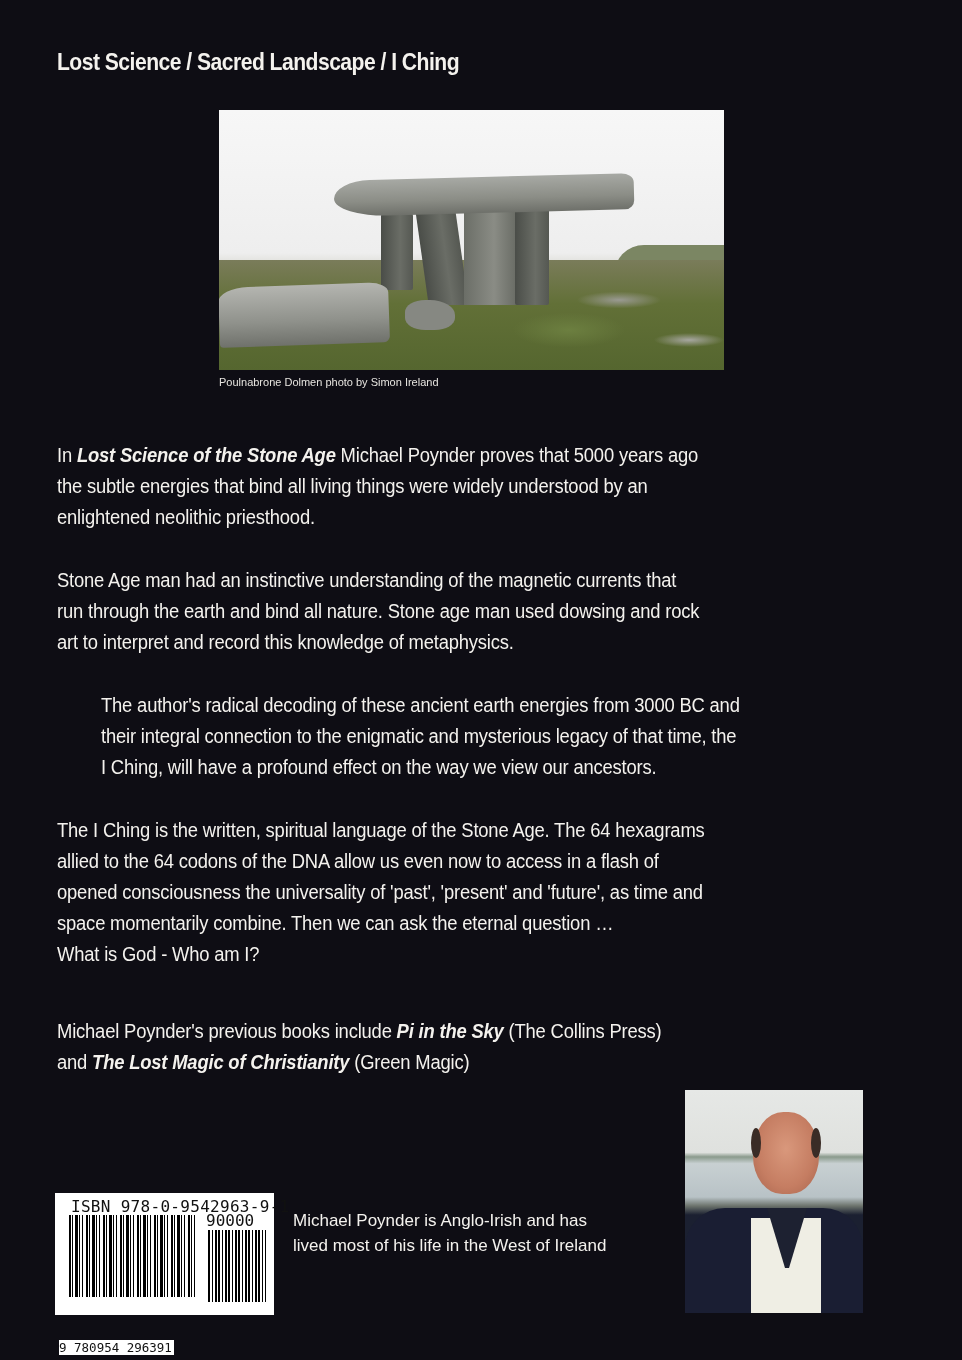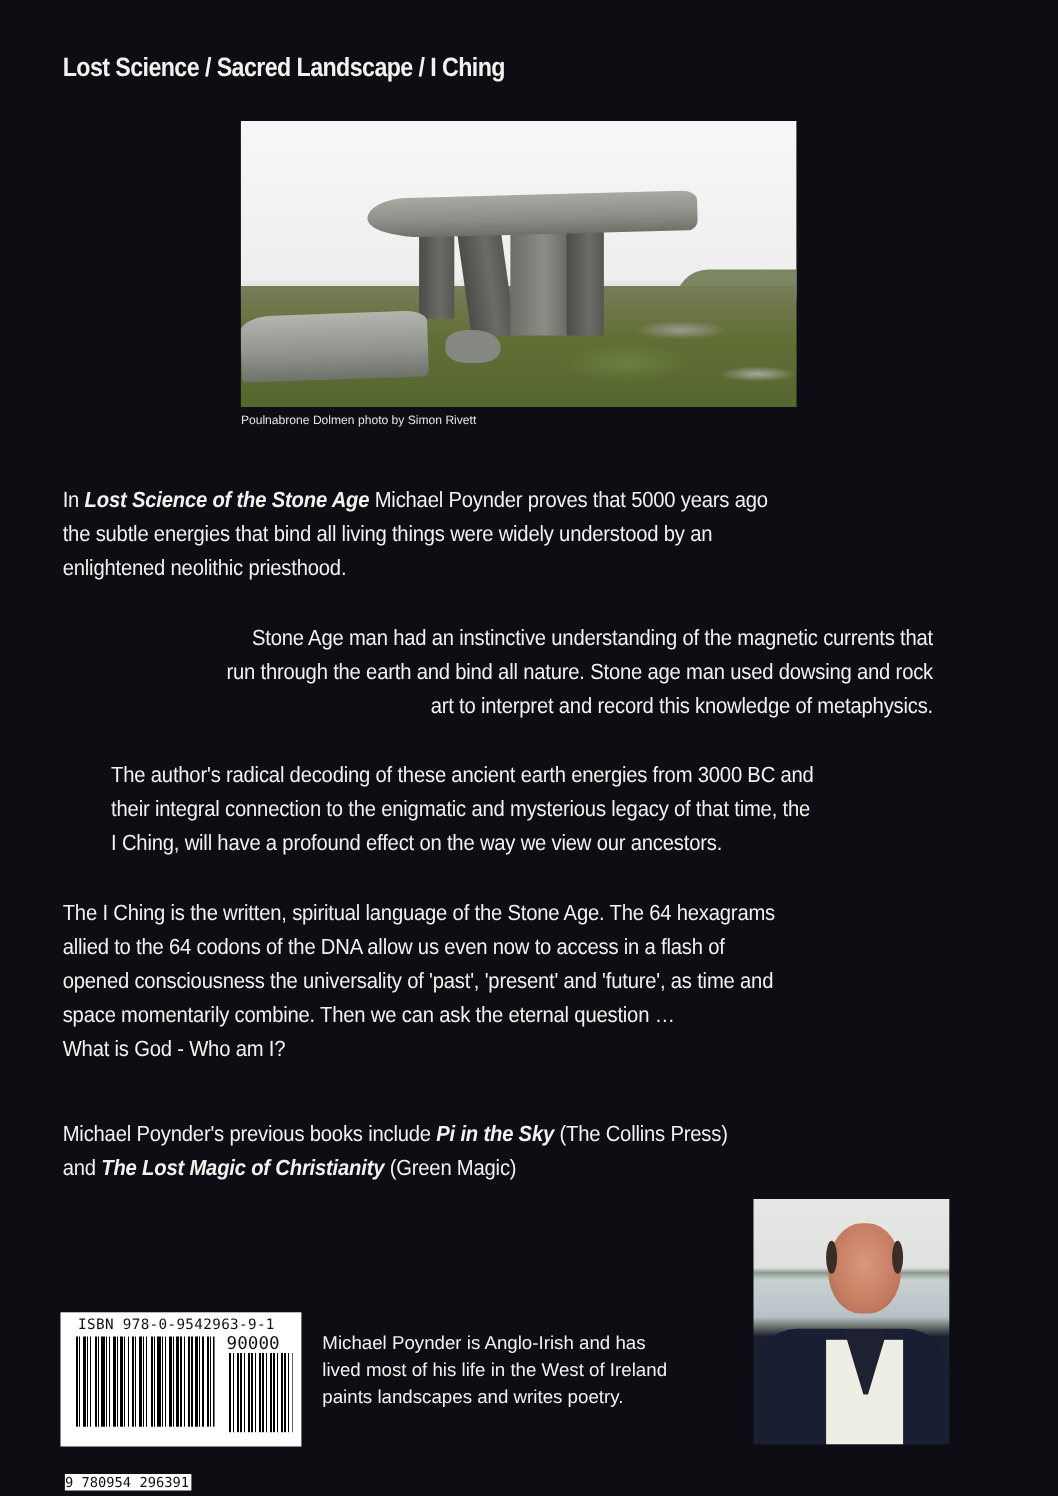--- a/index.html
+++ b/index.html
@@ -65,33 +65,33 @@
     font-size: 11px; color: #e6e4df;
     white-space: nowrap;
   }
   .para {
     left: 57px; width: 860px;
     font-size: 20px; line-height: 31px;
     letter-spacing: -0.2px;
   }
   .para .line { display: block; white-space: nowrap; transform: scaleX(0.92); transform-origin: left top; }
   .p1 { top: 440px; }
-  .p2 { top: 565px; text-align: right; }
+  .p2 { top: 565px; }
   .p3 { top: 690px; margin-left: 44px; }
   .p4 { top: 815px; }
   .p5 { top: 1016px; }
   em.bi { font-style: italic; font-weight: bold; }
   .barcode-box {
     left: 55px; top: 1193px; width: 219px; height: 122px;
     background: #ffffff;
     color: #111;
   }
   .barcode-box .isbn {
     position: absolute; left: 16px; top: 4px;
-    font-family: "DejaVu Sans Mono", monospace; font-size: 13px; letter-spacing: 0.3px;
+    font-family: "DejaVu Sans Mono", monospace; font-size: 16px; letter-spacing: 0.3px;
     white-space: nowrap;
   }
   .barcode-box .addon {
     position: absolute; left: 151px; top: 18px;
     font-family: "DejaVu Sans Mono", monospace; font-size: 16px;
   }
   .barcode-box .bars-main {
     position: absolute; left: 14px; top: 22px; width: 126px; height: 82px;
     background: repeating-linear-gradient(to right,
       #000 0px, #000 2px, #fff 2px, #fff 3px, #000 3px, #000 4px, #fff 4px, #fff 6px,
@@ -158,21 +158,21 @@
   <div class="hill"></div>
   <div class="ground"></div>
   <div class="leg leg1"></div>
   <div class="leg leg2"></div>
   <div class="leg leg3"></div>
   <div class="leg leg4"></div>
   <div class="capstone"></div>
   <div class="slab"></div>
   <div class="boulder"></div>
 </div>
-<div class="abs caption">Poulnabrone Dolmen photo by Simon Rivett</div>
+<div class="abs caption">Poulnabrone Dolmen photo by Simon Ireland</div>
 
 <div class="abs para p1">
   <span class="line"><span>In </span><em class="bi">Lost Science of the Stone Age</em><span> Michael Poynder proves that 5000 years ago</span></span>
   <span class="line">the subtle energies that bind all living things were widely understood by an</span>
   <span class="line">enlightened neolithic priesthood.</span>
 </div>
 
 <div class="abs para p2">
   <span class="line">Stone Age man had an instinctive understanding of the magnetic currents that</span>
   <span class="line">run through the earth and bind all nature. Stone age man used dowsing and rock</span>
@@ -202,21 +202,20 @@
   <div class="isbn">ISBN 978-0-9542963-9-1</div>
   <div class="addon">90000</div>
   <div class="bars-main"></div>
   <div class="bars-addon"></div>
   <div class="ean">9 780954 296391</div>
 </div>
 
 <div class="abs bio">
   <span class="line">Michael Poynder is Anglo-Irish and has</span>
   <span class="line">lived most of his life in the West of Ireland</span>
-  <span class="line">paints landscapes and writes poetry.</span>
 </div>
 
 <div class="abs author-photo" title="Portrait of Michael Poynder by a lake">
   <div class="jacket"></div>
   <div class="sweater"></div>
   <div class="collar"></div>
   <div class="head"></div>
   <div class="hair-l"></div>
   <div class="hair-r"></div>
 </div>

